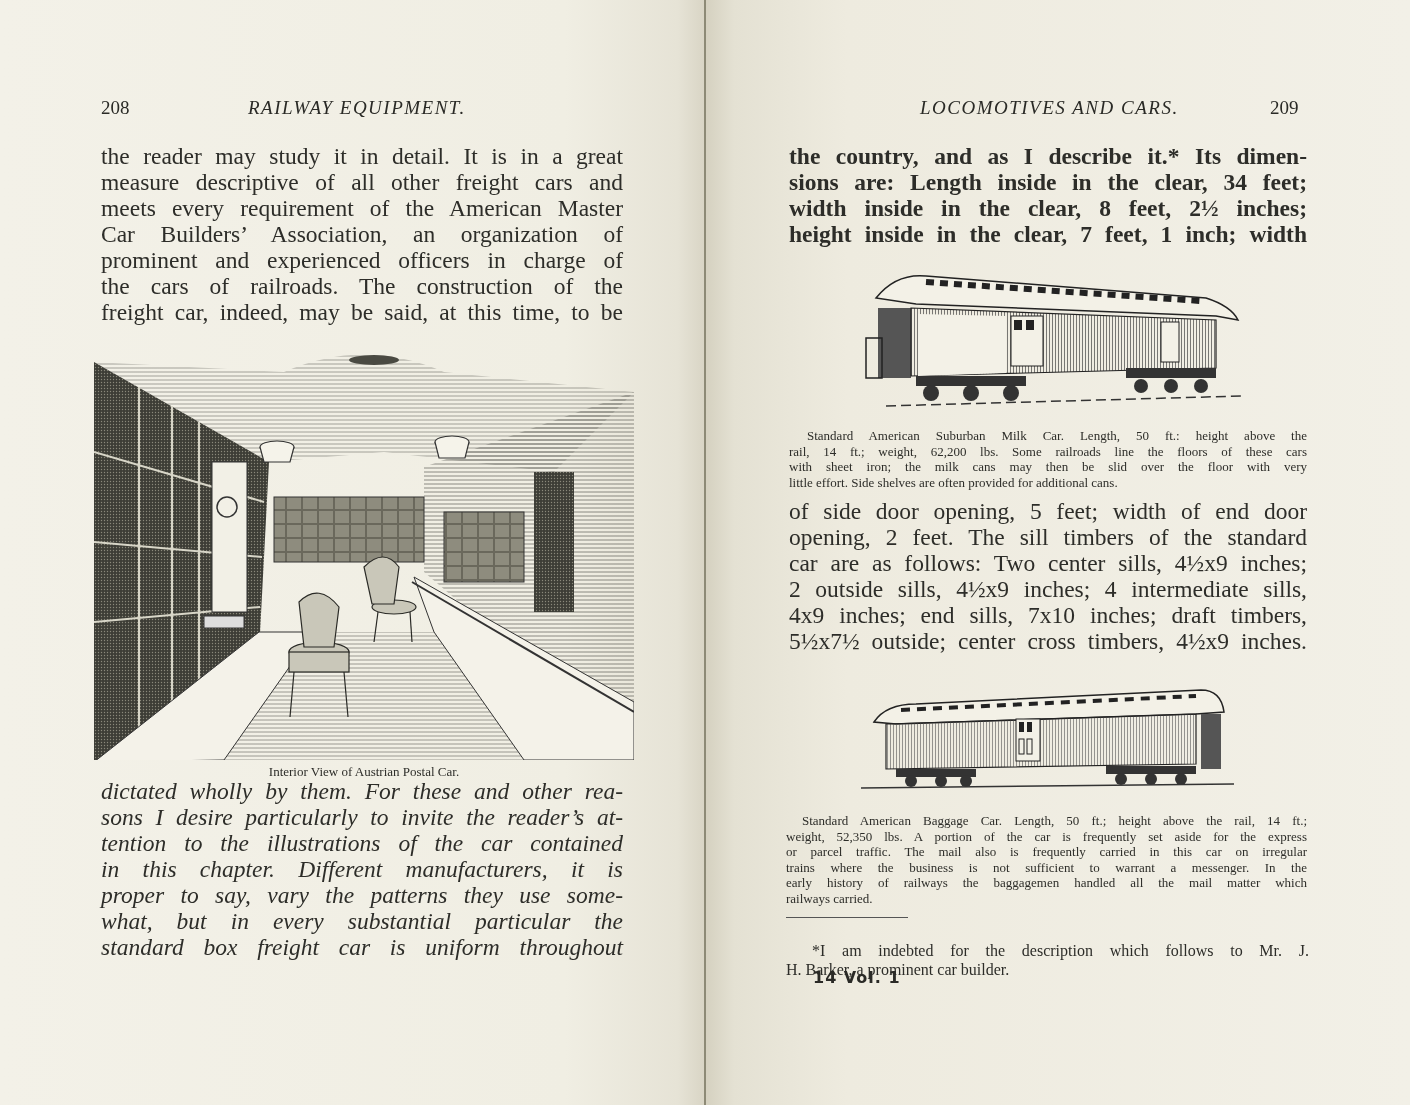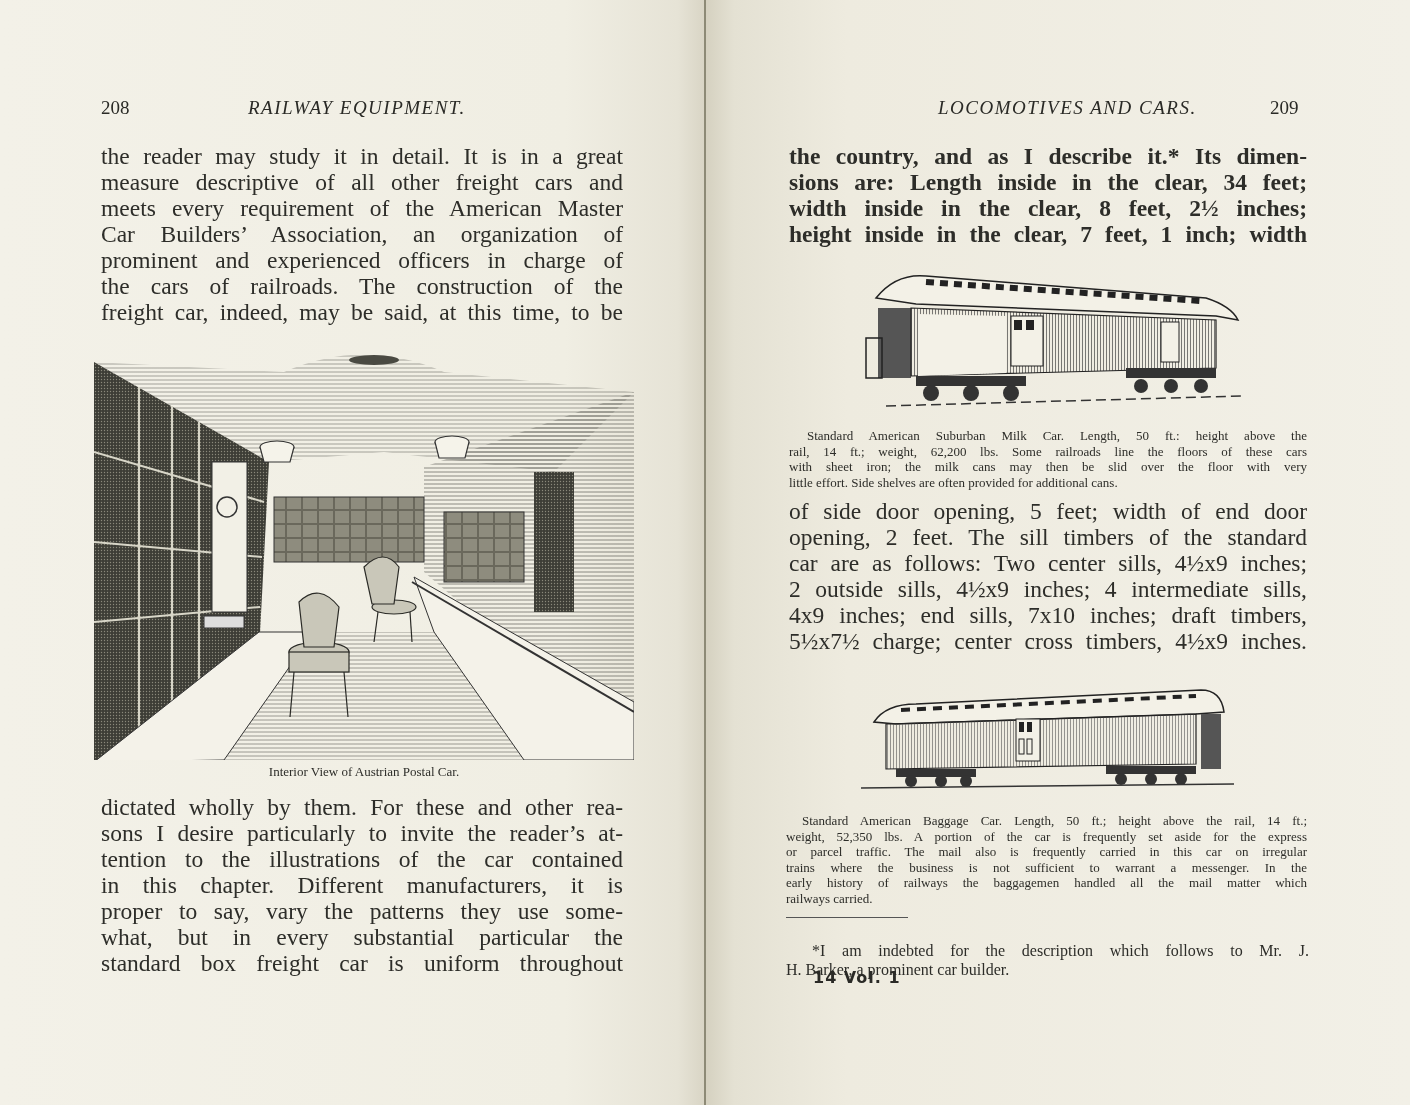--- a/index.html
+++ b/index.html
@@ -137,35 +137,35 @@
           <line x1="284" y1="270" x2="280" y2="300"></line>
           <line x1="316" y1="270" x2="318" y2="300"></line>
         </g>
 
         <rect x="110" y="274" width="40" height="12" fill="#ddd" stroke="#333"></rect>
       </svg>
     </div>
 
     <div class="center-caption" style="left:94px; top:764px; width:540px;">Interior View of Austrian Postal Car.</div>
 
-    <div class="body-text" style="left:101px; top:794px; width:522px;">
+    <div class="body-text" style="left:101px; top:778px; width:522px;font-style:italic;">
       <span class="line">dictated wholly by them.  For these and other rea-</span>
       <span class="line">sons I desire particularly to invite the reader’s at-</span>
       <span class="line">tention to the illustrations of the car contained</span>
       <span class="line">in this chapter.   Different manufacturers, it is</span>
       <span class="line">proper to say, vary the patterns they use some-</span>
       <span class="line">what, but in every substantial particular the</span>
       <span class="line">standard box freight car is uniform throughout</span>
     </div>
   </div>
 
   <div class="spine"></div>
 
   <div class="page page-right">
-    <div class="running-head italic-title" style="left:232px;">LOCOMOTIVES AND CARS.</div>
+    <div class="running-head italic-title" style="left:214px;">LOCOMOTIVES AND CARS.</div>
     <div class="folio" style="left:564px;">209</div>
 
     <div class="body-text" style="left:83px; top:143px; width:518px;font-weight:bold;">
       <span class="line">the country, and as I describe it.*  Its dimen-</span>
       <span class="line">sions are:  Length inside in the clear, 34 feet;</span>
       <span class="line">width inside in the clear, 8 feet, 2½ inches;</span>
       <span class="line">height inside in the clear, 7 feet, 1 inch; width</span>
     </div>
 
     <div class="figure" style="left:150px; top:268px; width:390px; height:148px;">
@@ -209,21 +209,21 @@
       <span class="line">with sheet iron;  the milk cans may then be slid over the floor with very</span>
       <span class="line last">little effort.   Side shelves are often provided for additional cans.</span>
     </div>
 
     <div class="body-text" style="left:83px; top:498px; width:518px;">
       <span class="line">of side door opening, 5 feet; width of end door</span>
       <span class="line">opening, 2 feet.   The sill timbers of the standard</span>
       <span class="line">car are as follows:   Two center sills, 4½x9 inches;</span>
       <span class="line">2 outside sills, 4½x9 inches; 4 intermediate sills,</span>
       <span class="line">4x9 inches;  end sills, 7x10 inches;  draft timbers,</span>
-      <span class="line">5½x7½ charge;  center cross timbers, 4½x9 inches.</span>
+      <span class="line">5½x7½ outside;  center cross timbers, 4½x9 inches.</span>
     </div>
 
     <div class="figure" style="left:150px; top:684px; width:380px; height:106px;">
       <svg width="380" height="106" viewBox="0 0 380 106">
         <defs>
           <pattern id="vhatch2" width="3" height="6" patternUnits="userSpaceOnUse">
             <line x1="1.5" y1="0" x2="1.5" y2="6" stroke="#555" stroke-width="0.6"></line>
           </pattern>
         </defs>
         <path d="M18 38 Q30 20 60 20 L345 6 Q365 6 368 28 L340 30 L40 40 Z" fill="#f3f1e7" stroke="#222" stroke-width="1.5"></path>

